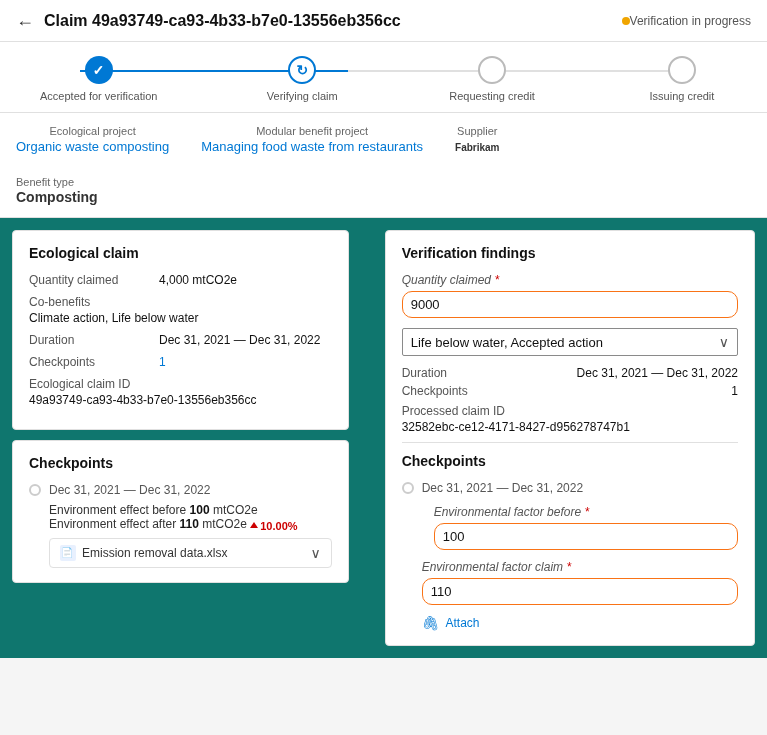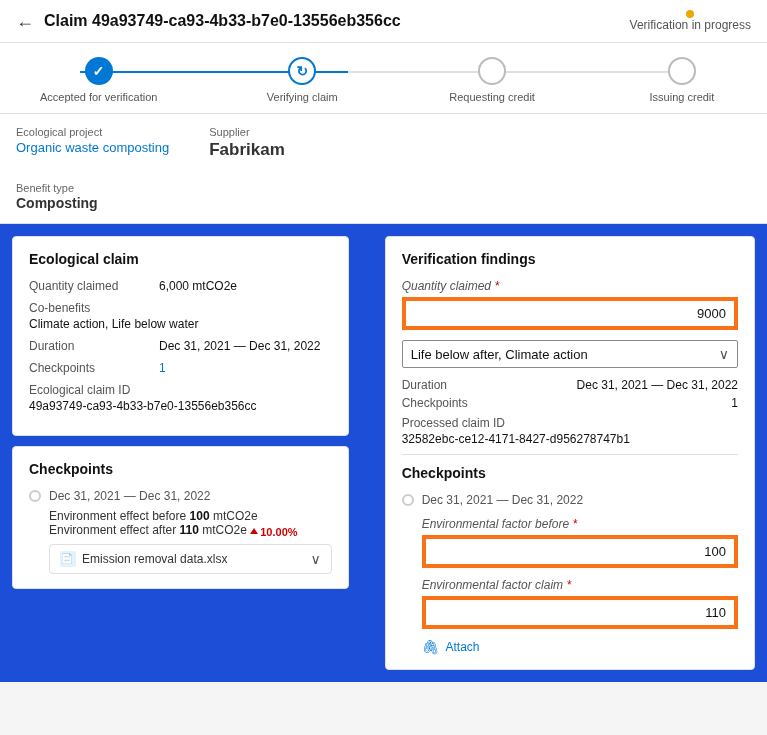--- a/index.html
+++ b/index.html
@@ -31,21 +31,20 @@
       font-weight: 600;
       color: #111;
       flex: 1;
     }
     .status-badge {
       display: flex;
       align-items: center;
       gap: 0;
       font-size: 12px;
       color: #555;
-      flex-direction: column;
     }
     .status-dot {
       width: 8px;
       height: 8px;
       border-radius: 50%;
       background: #f0a500;
       display: inline-block;
     }
 
     
@@ -115,56 +114,57 @@
     }
 
     
     .project-info {
       background: #fff;
       padding: 12px 16px;
       border-bottom: 1px solid #e0e0e0;
     }
     .project-row {
       display: flex;
-      gap: 40px;
+      gap: 32px;
       margin-bottom: 8px;
+      text-align: center;
     }
     .project-field label {
       font-size: 11px;
       color: #666;
       display: block;
       margin-bottom: 2px;
     }
     .project-field .value-link {
       color: #0078d4;
       font-weight: 500;
       font-size: 13px;
     }
     .project-field .value-bold {
       font-weight: 700;
-      font-size: 17px;
+      font-size: 10px;
     }
     .benefit-type-section {
       margin-top: 20px;
     }
     .benefit-type-section label {
       font-size: 11px;
       color: #666;
     }
     .benefit-type-section .value-bold {
       font-weight: 700;
       font-size: 14px;
     }
 
     
     .main-content {
       display: flex;
       gap: 12px;
       padding: 12px 12px;
-      background: #1d4ed8;
+      background: #0f766e;
     }
 
     
     .left-panel {
       flex: 1;
       display: flex;
       flex-direction: column;
       gap: 10px;
     }
 
@@ -312,27 +312,26 @@
       color: #555;
       margin-bottom: 4px;
       display: block;
       font-style: italic;
     }
     .form-label .required {
       color: #c00;
     }
     .form-input {
       width: 100%;
-      border: 4px solid #f97316;
-      border-radius: 0;
+      border: 1px solid #f97316;
+      border-radius: 10px;
       padding: 5px 8px;
       font-size: 13px;
       color: #111;
       outline: none;
-      text-align: right;
     }
 
     .dropdown-wrapper {
       position: relative;
       display: flex;
       align-items: center;
       border: 1px solid #8a8a8a;
       border-radius: 2px;
       padding: 5px 8px;
       background: #fff;
@@ -429,40 +428,44 @@
   </div>
 </div>
 
 <div class="project-info">
   <div class="project-row">
     <div class="project-field">
       <label>Ecological project</label>
       <span class="value-link">Organic waste composting</span>
     </div>
     <div class="project-field">
+      <label>Modular benefit project</label>
+      <span class="value-link">Managing food waste from restaurants</span>
+    </div>
+    <div class="project-field">
       <label>Supplier</label>
       <span class="value-bold">Fabrikam</span>
     </div>
   </div>
   <div class="benefit-type-section">
     <label>Benefit type</label><br>
     <span class="value-bold">Composting</span>
   </div>
 </div>
 
 <div class="main-content">
 
   <div class="left-panel">
 
     <div class="card">
       <div class="card-title">Ecological claim</div>
 
       <div class="field-row">
         <span class="field-label">Quantity claimed</span>
-        <span class="field-value">6,000 mtCO2e</span>
+        <span class="field-value">4,000 mtCO2e</span>
       </div>
 
       <div class="field-block">
         <span class="field-label">Co-benefits</span>
         <span class="field-value">Climate action, Life below water</span>
       </div>
 
       <div class="field-row">
         <span class="field-label">Duration</span>
         <span class="field-value">Dec 31, 2021 — Dec 31, 2022</span>
@@ -521,21 +524,21 @@
       <div class="form-field">
         <label class="form-label">
           <span>Quantity claimed</span>
           <span class="required"> *</span>
         </label>
         <input class="form-input" type="text" value="9000" style="">
       </div>
 
       <div class="form-field">
         <div class="dropdown-wrapper">
-          <span class="dropdown-value">Life below after, Climate action</span>
+          <span class="dropdown-value">Life below water, Accepted action</span>
           <span class="dropdown-arrow">∨</span>
         </div>
       </div>
 
       <div class="meta-row">
         <span class="meta-label">Duration</span>
         <span class="meta-value">Dec 31, 2021 — Dec 31, 2022</span>
       </div>
 
       <div class="meta-row">
@@ -549,21 +552,21 @@
       </div>
 
       <div class="right-checkpoint">
         <div class="card-title">Checkpoints</div>
 
         <div class="checkpoint-date">
           <div class="checkpoint-circle"></div>
           <span class="checkpoint-date-text">Dec 31, 2021 — Dec 31, 2022</span>
         </div>
 
-        <div class="form-field" style="margin-left:20px;">
+        <div class="form-field" style="margin-left:32px;">
           <label class="form-label">
             <span>Environmental factor before</span>
             <span class="required"> *</span>
           </label>
           <input class="form-input" type="text" value="100" style="">
         </div>
 
         <div class="form-field" style="margin-left:20px;">
           <label class="form-label">
             <span>Environmental factor claim</span>

